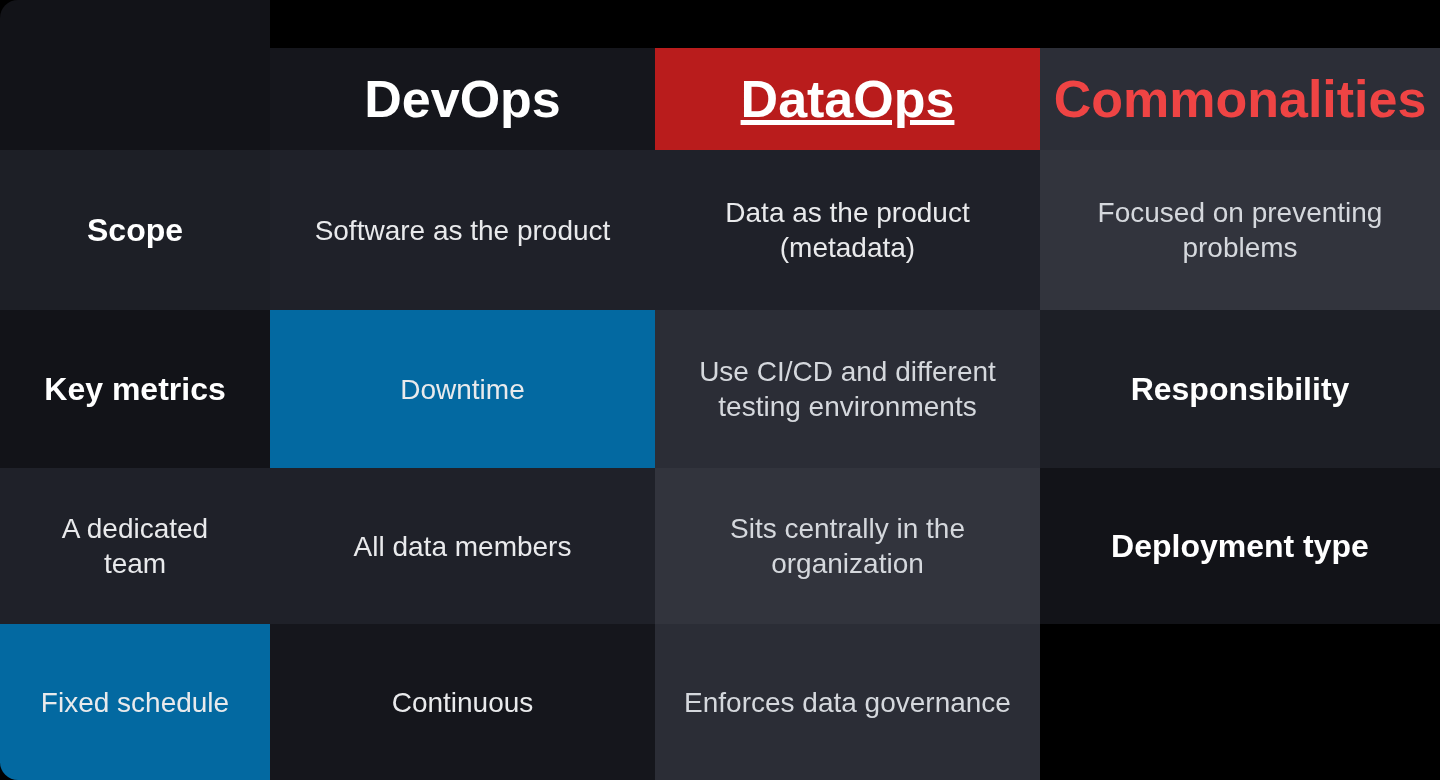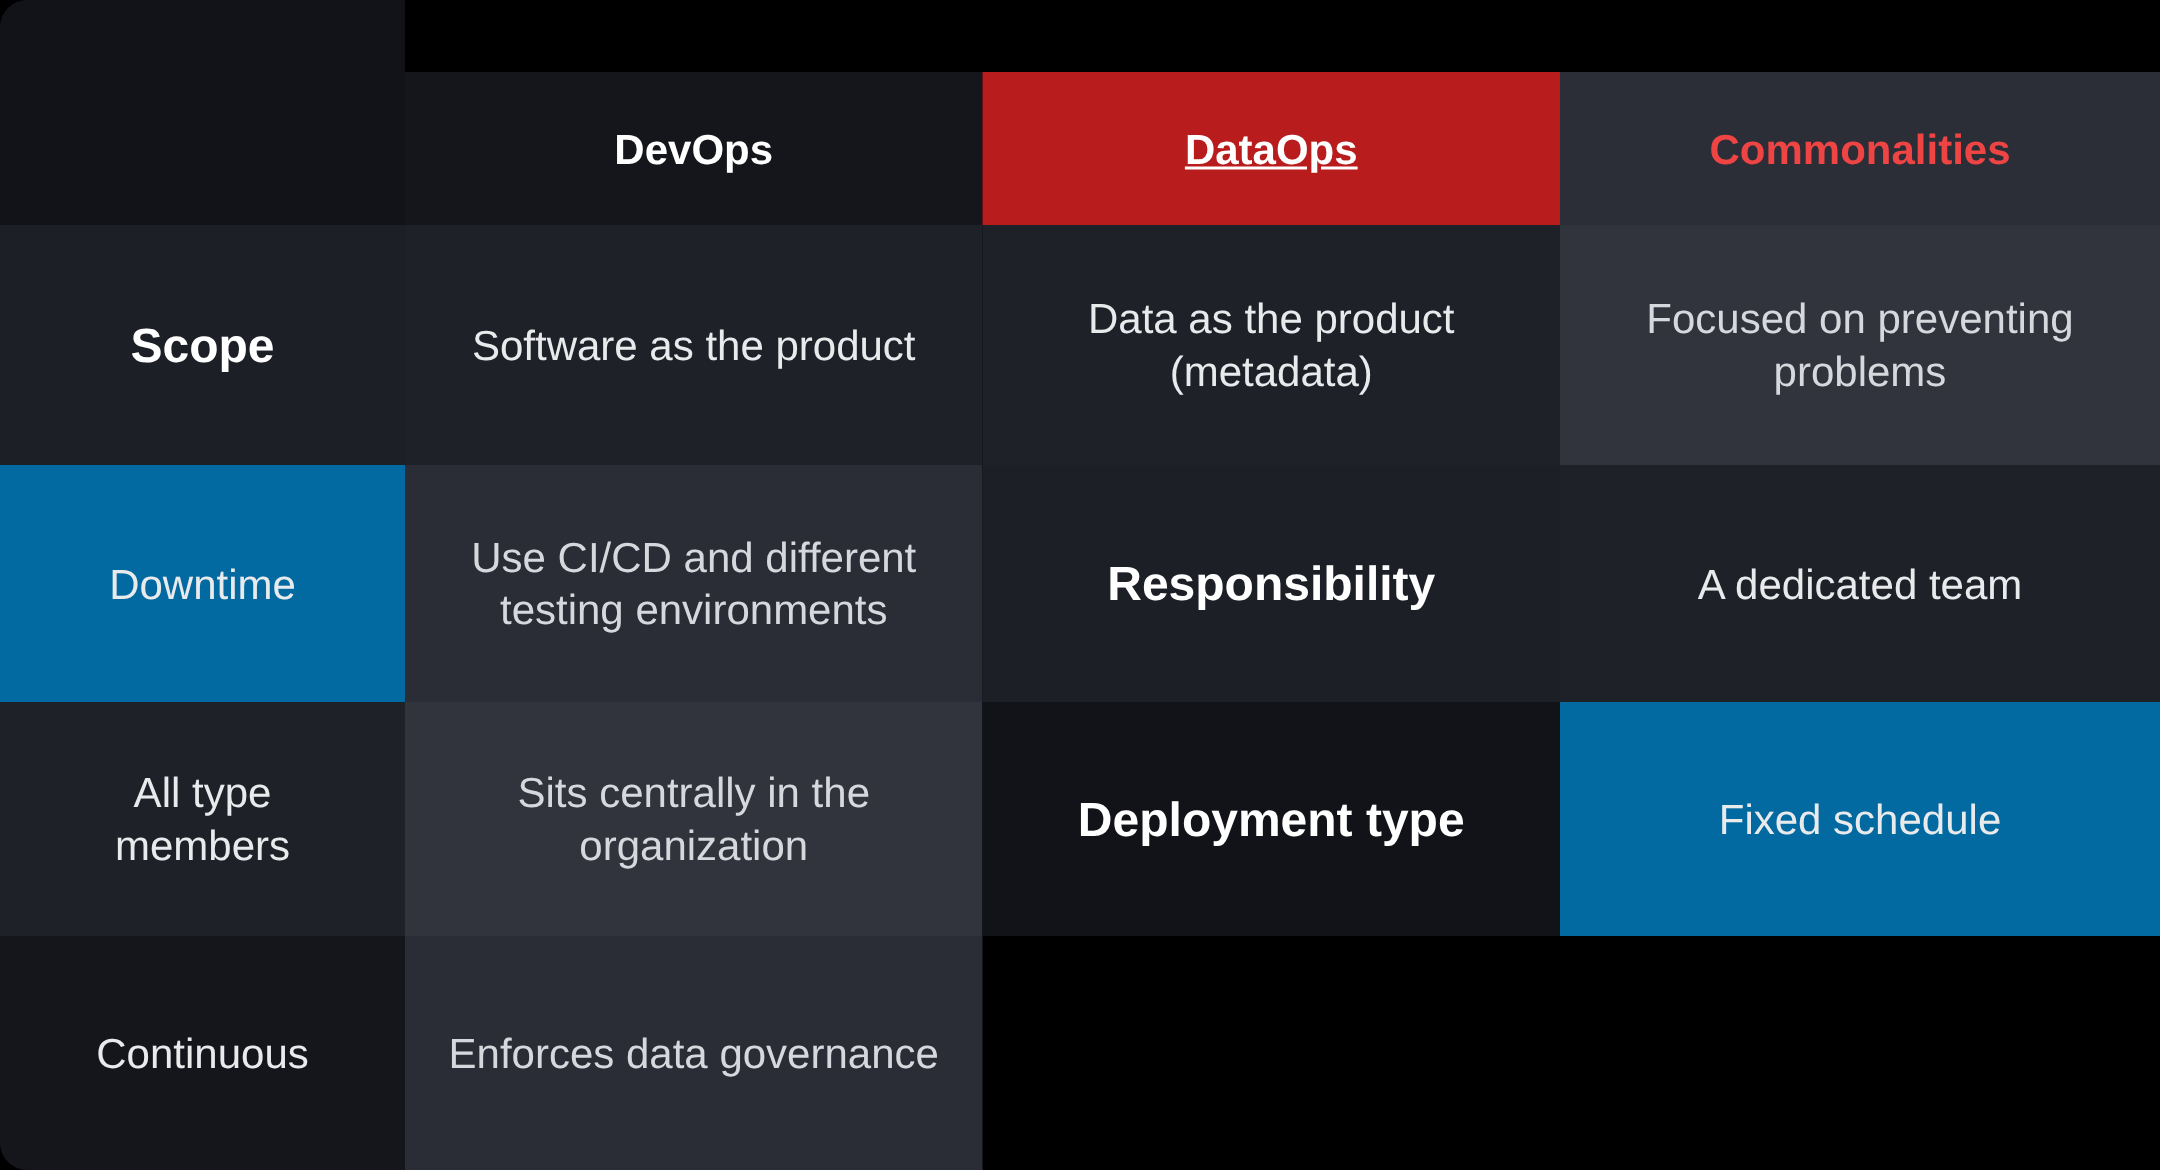--- a/index.html
+++ b/index.html
@@ -33,21 +33,21 @@
     color: #e9eaec;
     font-weight: 400;
   }
   .row-label {
     font-weight: 700;
     font-size: 32px;
     color: #fff;
   }
   .header {
     font-weight: 700;
-    font-size: 28px;
+    font-size: 52px;
     color: #fff;
     margin-top: 48px;
   }
   .header.muted {
     color: #ef4444;
   }
   
   .col0 { background: #121318; }
   .col1 { background: #0369a1; }
   .col2 { background: #15161c; }
@@ -71,26 +71,27 @@
   <div class="cell hdr col0"></div>
   <div class="cell hdr col1 header">DevOps</div>
   <div class="cell hdr col2 header">DataOps</div>
   <div class="cell hdr col3 header muted">Commonalities</div>
 
   <div class="cell alt col0 row-label">Scope</div>
   <div class="cell alt col1">Software as the product</div>
   <div class="cell alt col2">Data as the product (metadata)</div>
   <div class="cell alt col3">Focused on preventing problems</div>
 
+  <div class="cell col0 row-label">Key metrics</div>
   <div class="cell col1">Downtime</div>
   <div class="cell col3">Use CI/CD and different testing environments</div>
 
   <div class="cell alt col0 row-label">Responsibility</div>
   <div class="cell alt col1">A dedicated team</div>
-  <div class="cell alt col2">All type members</div>
+  <div class="cell alt col2">All data members</div>
   <div class="cell alt col3">Sits centrally in the organization</div>
 
   <div class="cell col0 row-label">Deployment type</div>
   <div class="cell col1">Fixed schedule</div>
   <div class="cell col2">Continuous</div>
   <div class="cell col3">Enforces data governance</div>
 
 </div>
 
 </body></html>

